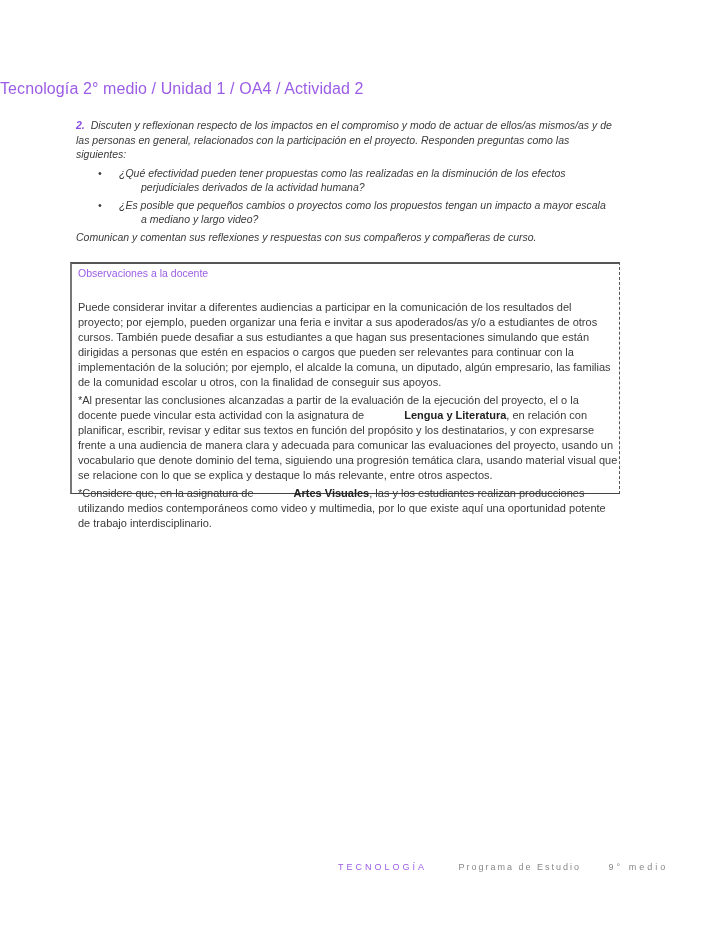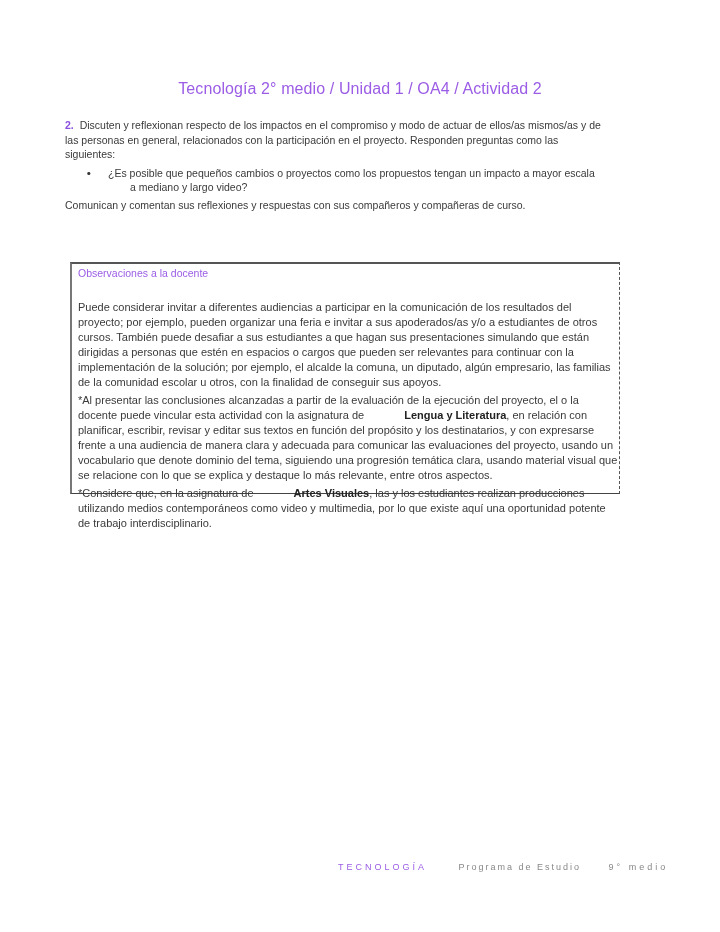--- a/index.html
+++ b/index.html
@@ -1,26 +1,26 @@
 <!DOCTYPE html>
 <html><head>
 <meta charset="utf-8">
 <style>
   html, body { margin: 0; padding: 0; }
   body {
     width: 720px; height: 932px; background: #ffffff; position: relative; overflow: hidden;
     font-family: "Liberation Sans", sans-serif; color: #333333;
   }
   .title {
-    position: absolute; left: 0; top: 80px; width: 720px; text-align: center;
+    position: absolute; left: 0; top: 80px; width: 720px; 
     font-size: 16px; color: #9b5de5; letter-spacing: 0.1px;
   }
   .intro {
-    position: absolute; left: 65px; top: 118px; width: 540px;
-    font-size: 10.5px; line-height: 14.5px; color: #3a3a3a;
+    position: absolute; left: 76px; top: 118px; width: 540px;
+    font-size: 10.5px; line-height: 14.5px; color: #3a3a3a; font-style: italic;
   }
   .intro .num { color: #8a4fe0; font-weight: bold; margin-right: 3px; }
   .bullets { list-style: none; margin: 4px 0 0 0; padding: 0; }
   .bullets li { position: relative; padding-left: 43px; margin-bottom: 3px; text-indent: 0; }
   .bullets li .dot { position: absolute; left: 22px; top: 0; }
   .bullets li .cont { display: block; padding-left: 22px; }
   .closing { margin-top: 3px; }
   .box {
     position: absolute; left: 70px; top: 262px; width: 550px; height: 232px;
     border-top: 2px solid #555; border-left: 2px solid #777; border-bottom: 1.5px solid #444;
@@ -48,20 +48,22 @@
 <div class="title">Tecnología 2° medio / Unidad 1 / OA4 / Actividad 2</div>
 
 <div class="intro">
   <div>
     <span class="num">2.</span>
     <span>Discuten y reflexionan respecto de los impactos en el compromiso y modo de actuar de ellos/as mismos/as y de las personas en general, relacionados con la participación en el proyecto. Responden preguntas como las siguientes:</span>
   </div>
   <ul class="bullets">
     <li>
       <span class="dot">•</span>
+      <span>¿Qué efectividad pueden tener propuestas como las realizadas en la disminución de los efectos</span>
+      <span class="cont">perjudiciales derivados de la actividad humana?</span>
     </li>
     <li>
       <span class="dot">•</span>
       <span>¿Es posible que pequeños cambios o proyectos como los propuestos tengan un impacto a mayor escala</span>
       <span class="cont">a mediano y largo video?</span>
     </li>
   </ul>
   <div class="closing">Comunican y comentan sus reflexiones y respuestas con sus compañeros y compañeras de curso.</div>
 </div>
 

